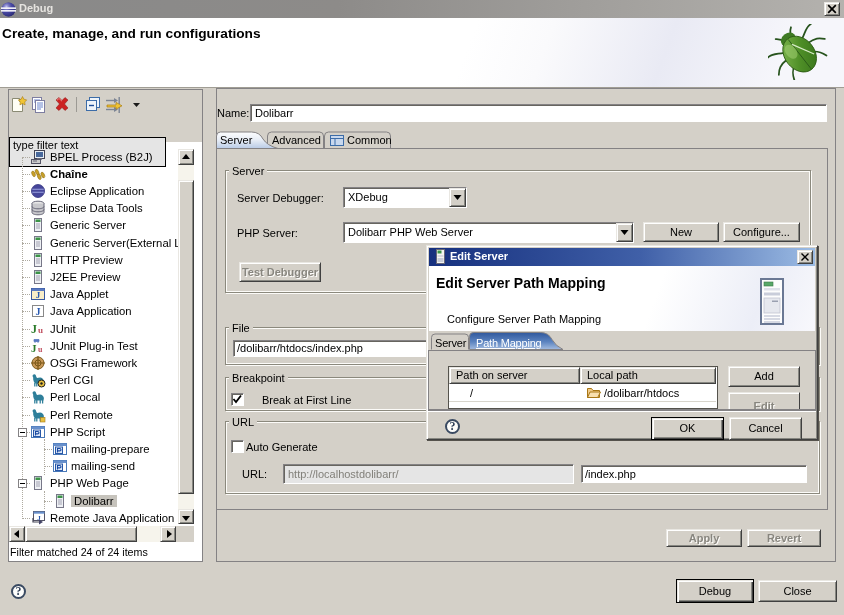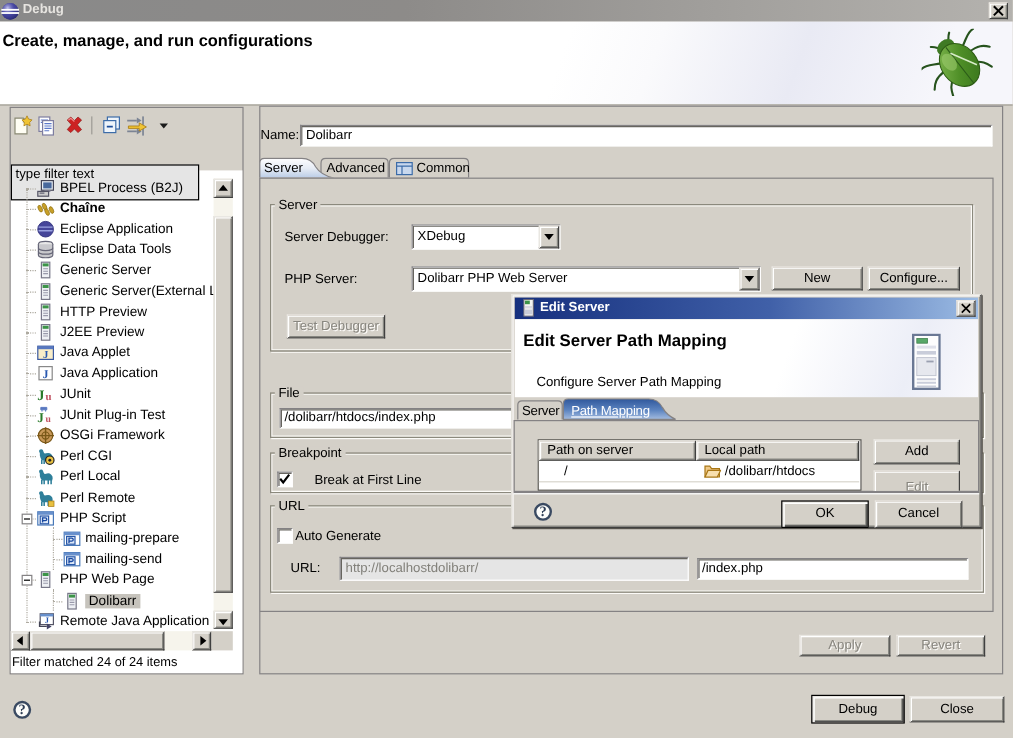--- a/index.html
+++ b/index.html
@@ -3,21 +3,21 @@
 <meta charset="utf-8">
 <style>
 * { margin:0; padding:0; box-sizing:border-box; }
 html,body { width:844px; height:615px; overflow:hidden; }
 body { font-family:"Liberation Sans", sans-serif; font-size:11px; color:#000; background:#d4d0c8; position:relative; }
 .abs { position:absolute; }
 .btn { background:#d4d0c8; border:1px solid; border-color:#e9e7e2 #404040 #404040 #e9e7e2; box-shadow: inset 1px 1px 0 #fff, inset -1px -1px 0 #878781; text-align:center; }
 .sunk { border:1px solid; border-color:#848284 #fff #fff #848284; box-shadow: inset 1px 1px 0 #67655f; background:#fff; white-space:nowrap; overflow:hidden; }
 .grp { border:1px solid #8b897d; box-shadow: inset 0 0 0 1px #fcfbf8, 1px 1px 0 #fcfbf8; }
 .glabel { position:absolute; background:#d4d0c8; padding:0 3px; }
-.dis { color:#88867f; text-shadow:1px 1px 0 #fdfcfa; }
+.dis { color:#88867f; text-shadow:1px 1px 0 #fdfcfa;font-weight:bold; }
 .nw { white-space:nowrap; }
 </style>
 </head>
 <body>
 
 <div class="abs" style="left:0;top:0;width:844px;height:18px;background:linear-gradient(90deg,#898989 0%,#8d8b89 40%,#b4b2ae 100%);"></div>
 <svg class="abs" style="left:1px;top:2px" width="15" height="15" viewBox="0 0 15 15">
   <defs>
       <radialGradient id="sphg" cx="0.35" cy="0.3" r="0.85">
     <stop offset="0" stop-color="#cacaf2" stop-opacity="0.95"></stop>

